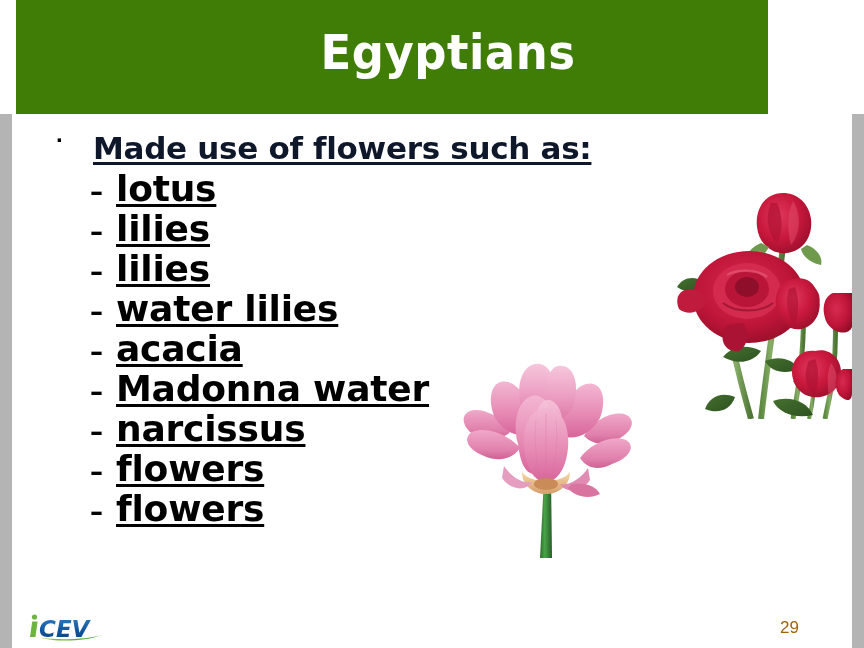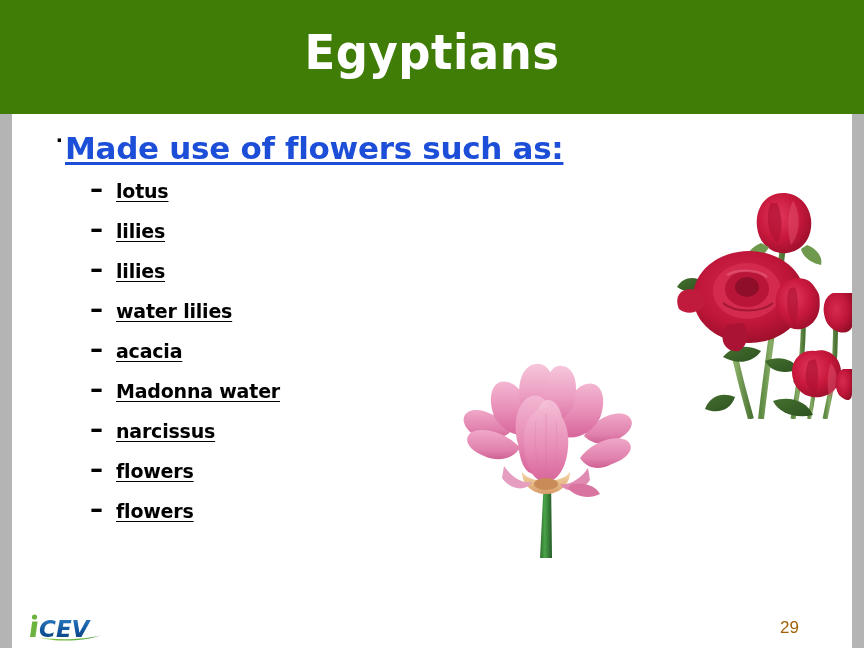--- a/index.html
+++ b/index.html
@@ -14,23 +14,23 @@
     position: relative;
     width: 864px;
     height: 648px;
     background: #ffffff;
     overflow: hidden;
   }
 
   
   .title-band {
     position: absolute;
-    left: 0;
+    left: 16px;
     top: 0;
-    width: 864px;
+    width: 752px;
     height: 114px;
     background: #3f7d06;
   }
   .title-text {
     position: absolute;
     left: 0;
     top: 23px;
     width: 864px;
     text-align: center;
     color: #ffffff;
@@ -77,25 +77,26 @@
     color: #000000;
     font-weight: 700;
     margin-right: 1px;
     display: inline-block;
     transform: translateY(-7px);
   }
   .bullet-l1 .label {
     font-family: "DejaVu Sans", sans-serif;
     font-size: 31px;
     font-weight: 700;
-    color: #1d4ed8;
+    color: #0f172a;
     text-decoration: underline;
     text-underline-offset: 3px;
     line-height: 40px;
     letter-spacing: -0.3px;
+    margin-left: 28px;
   }
 
   .sublist {
     position: absolute;
     left: 78px;
     top: 58px;
     margin: 0;
     padding: 0;
     list-style: none;
   }
@@ -109,21 +110,21 @@
     font-family: "DejaVu Sans", sans-serif;
     font-size: 26px;
     font-weight: 700;
     color: #000000;
     width: 26px;
     display: inline-block;
     line-height: 34px;
   }
   .subitem .label {
     font-family: "DejaVu Sans", sans-serif;
-    font-size: 19px;
+    font-size: 36px;
     font-weight: 700;
     color: #000000;
     text-decoration: underline;
     text-underline-offset: 3px;
     line-height: 34px;
     letter-spacing: -0.2px;
   }
 
   
   .photo-roses {

